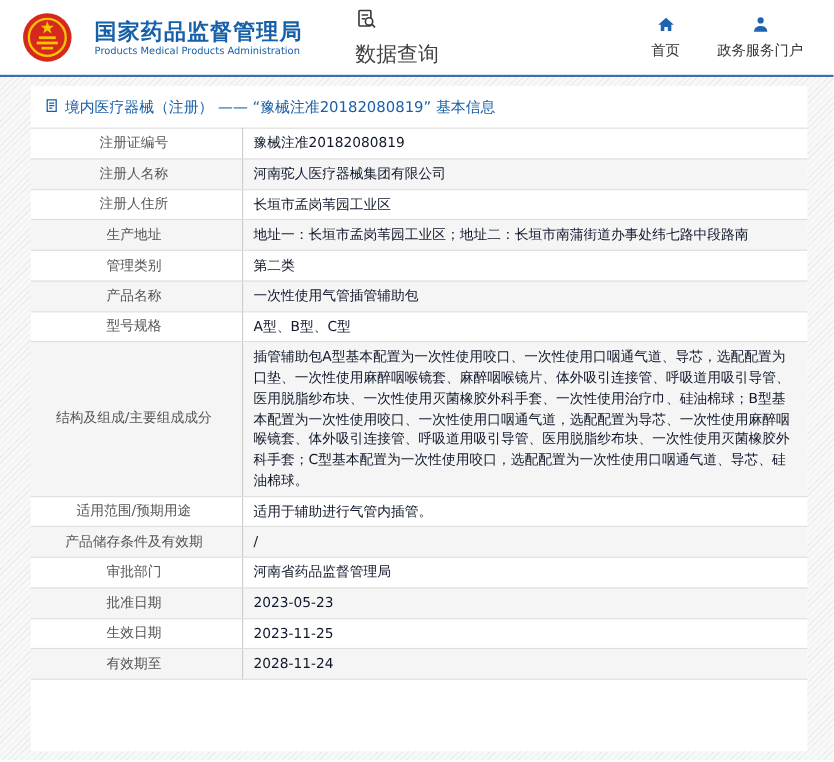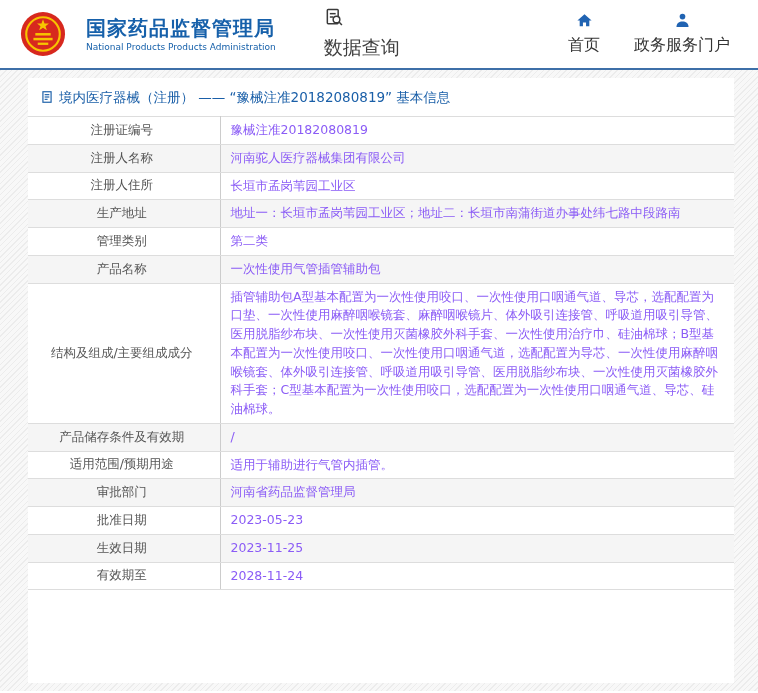--- a/index.html
+++ b/index.html
@@ -9,54 +9,54 @@
 
   
   .header { height:70px; display:flex; align-items:center; padding:0 18px 0 20px; background:#fff; border-bottom:2px solid #3d6fa8; }
   .logo { width:46px; height:46px; flex:0 0 auto; }
   .brand { margin-left:20px; }
   .brand-title { color:#1660aa; font-size:20px; font-weight:bold; letter-spacing:1px; line-height:1.15; }
   .brand-sub { color:#1660aa; font-size:9px; margin-top:2px; }
   .dataquery { display:flex; margin-left:48px; color:#3f3f3f; font-size:19px; gap:4px; cursor:pointer;flex-direction:column; }
   .spacer { flex:1; }
   .nav { display:flex; gap:34px; margin-right:10px; }
-  .nav-item { display:flex; flex-direction:column; align-items:center; gap:2px; font-size:16px; color:#333; cursor:pointer; }
+  .nav-item { display:flex; flex-direction:column; align-items:center; gap:2px; font-size:13px; color:#333; cursor:pointer; }
 
   
   .content-bg { height:621px; background:repeating-linear-gradient(135deg,#ececec 0,#ececec 1px,#f8f8f8 1px,#f8f8f8 4px); padding:8px 12px 6px 28px; }
   .panel { background:#fff; width:706px; min-height:605px; padding:0; }
   .breadcrumb { display:flex; align-items:center; gap:5px; color:#1a5fa8; font-size:13.5px; padding:11px 12px 9px 12px; }
 
   
   table.info { border-collapse:collapse; width:100%; font-size:12.5px; }
   table.info tr:nth-child(even) { background:#f5f5f5; }
   table.info th, table.info td { border-top:1px solid #ddd; border-bottom:1px solid #ddd; vertical-align:middle; }
   table.info th { width:192px; text-align:center; font-weight:normal; color:#555; padding:4px 8px 4px 4px; border-right:1px solid #ccc; white-space:nowrap; }
   table.info th.wrap { white-space:normal; }
-  table.info td { padding:4px 10px; color:#8b5cf6; text-align:left; line-height:1.5; }
+  table.info td { padding:4px 10px; color:#0f172a; text-align:left; line-height:1.5; }
 </style>
 </head>
 <body>
 
 <div class="app">
 
   <div class="header">
     <span class="logo">
       <svg viewBox="0 0 48 48" width="46" height="46">
         <circle cx="24" cy="24" r="23" fill="#d7281e"></circle>
         <circle cx="24" cy="24" r="17.5" fill="none" stroke="#f7c400" stroke-width="2.2"></circle>
         <polygon points="24,8.5 25.6,13 30.2,13 26.6,15.8 28,20.2 24,17.5 20,20.2 21.4,15.8 17.8,13 22.4,13" fill="#f7c400"></polygon>
         <rect x="16" y="23" width="16" height="2.6" fill="#f7c400"></rect>
         <rect x="14" y="28" width="20" height="2.6" fill="#f7c400"></rect>
         <rect x="18.5" y="33" width="11" height="2.4" fill="#f7c400"></rect>
       </svg>
     </span>
     <div class="brand">
       <div class="brand-title">国家药品监督管理局</div>
-      <div class="brand-sub">National Products Products Administration</div>
+      <div class="brand-sub">Products Medical Products Administration</div>
     </div>
     <div class="dataquery">
       <span>
         <svg viewBox="0 0 24 24" width="20" height="20" fill="none" stroke="#3a3a3a" stroke-width="1.8">
           <rect x="4" y="3" width="13" height="17" rx="1"></rect>
           <line x1="7" y1="8" x2="14" y2="8"></line>
           <line x1="7" y1="12" x2="11" y2="12"></line>
           <circle cx="15" cy="15" r="4" fill="#fff"></circle>
           <line x1="18" y1="18" x2="21.5" y2="21.5"></line>
         </svg>
@@ -120,30 +120,34 @@
           </tr>
           <tr>
             <th>管理类别</th>
             <td>第二类</td>
           </tr>
           <tr>
             <th>产品名称</th>
             <td>一次性使用气管插管辅助包</td>
           </tr>
           <tr>
+            <th>型号规格</th>
+            <td>A型、B型、C型</td>
+          </tr>
+          <tr>
             <th class="wrap">结构及组成/主要组成成分</th>
             <td>插管辅助包A型基本配置为一次性使用咬口、一次性使用口咽通气道、导芯，选配配置为口垫、一次性使用麻醉咽喉镜套、麻醉咽喉镜片、体外吸引连接管、呼吸道用吸引导管、医用脱脂纱布块、一次性使用灭菌橡胶外科手套、一次性使用治疗巾、硅油棉球；B型基本配置为一次性使用咬口、一次性使用口咽通气道，选配配置为导芯、一次性使用麻醉咽喉镜套、体外吸引连接管、呼吸道用吸引导管、医用脱脂纱布块、一次性使用灭菌橡胶外科手套；C型基本配置为一次性使用咬口，选配配置为一次性使用口咽通气道、导芯、硅油棉球。</td>
           </tr>
           <tr>
+            <th>适用范围/预期用途</th>
+            <td>适用于辅助进行气管内插管。</td>
+          </tr>
+          <tr>
             <th>产品储存条件及有效期</th>
             <td>/</td>
-          </tr>
-          <tr>
-            <th>适用范围/预期用途</th>
-            <td>适用于辅助进行气管内插管。</td>
           </tr>
           <tr>
             <th>审批部门</th>
             <td>河南省药品监督管理局</td>
           </tr>
           <tr>
             <th>批准日期</th>
             <td>2023-05-23</td>
           </tr>
           <tr>

